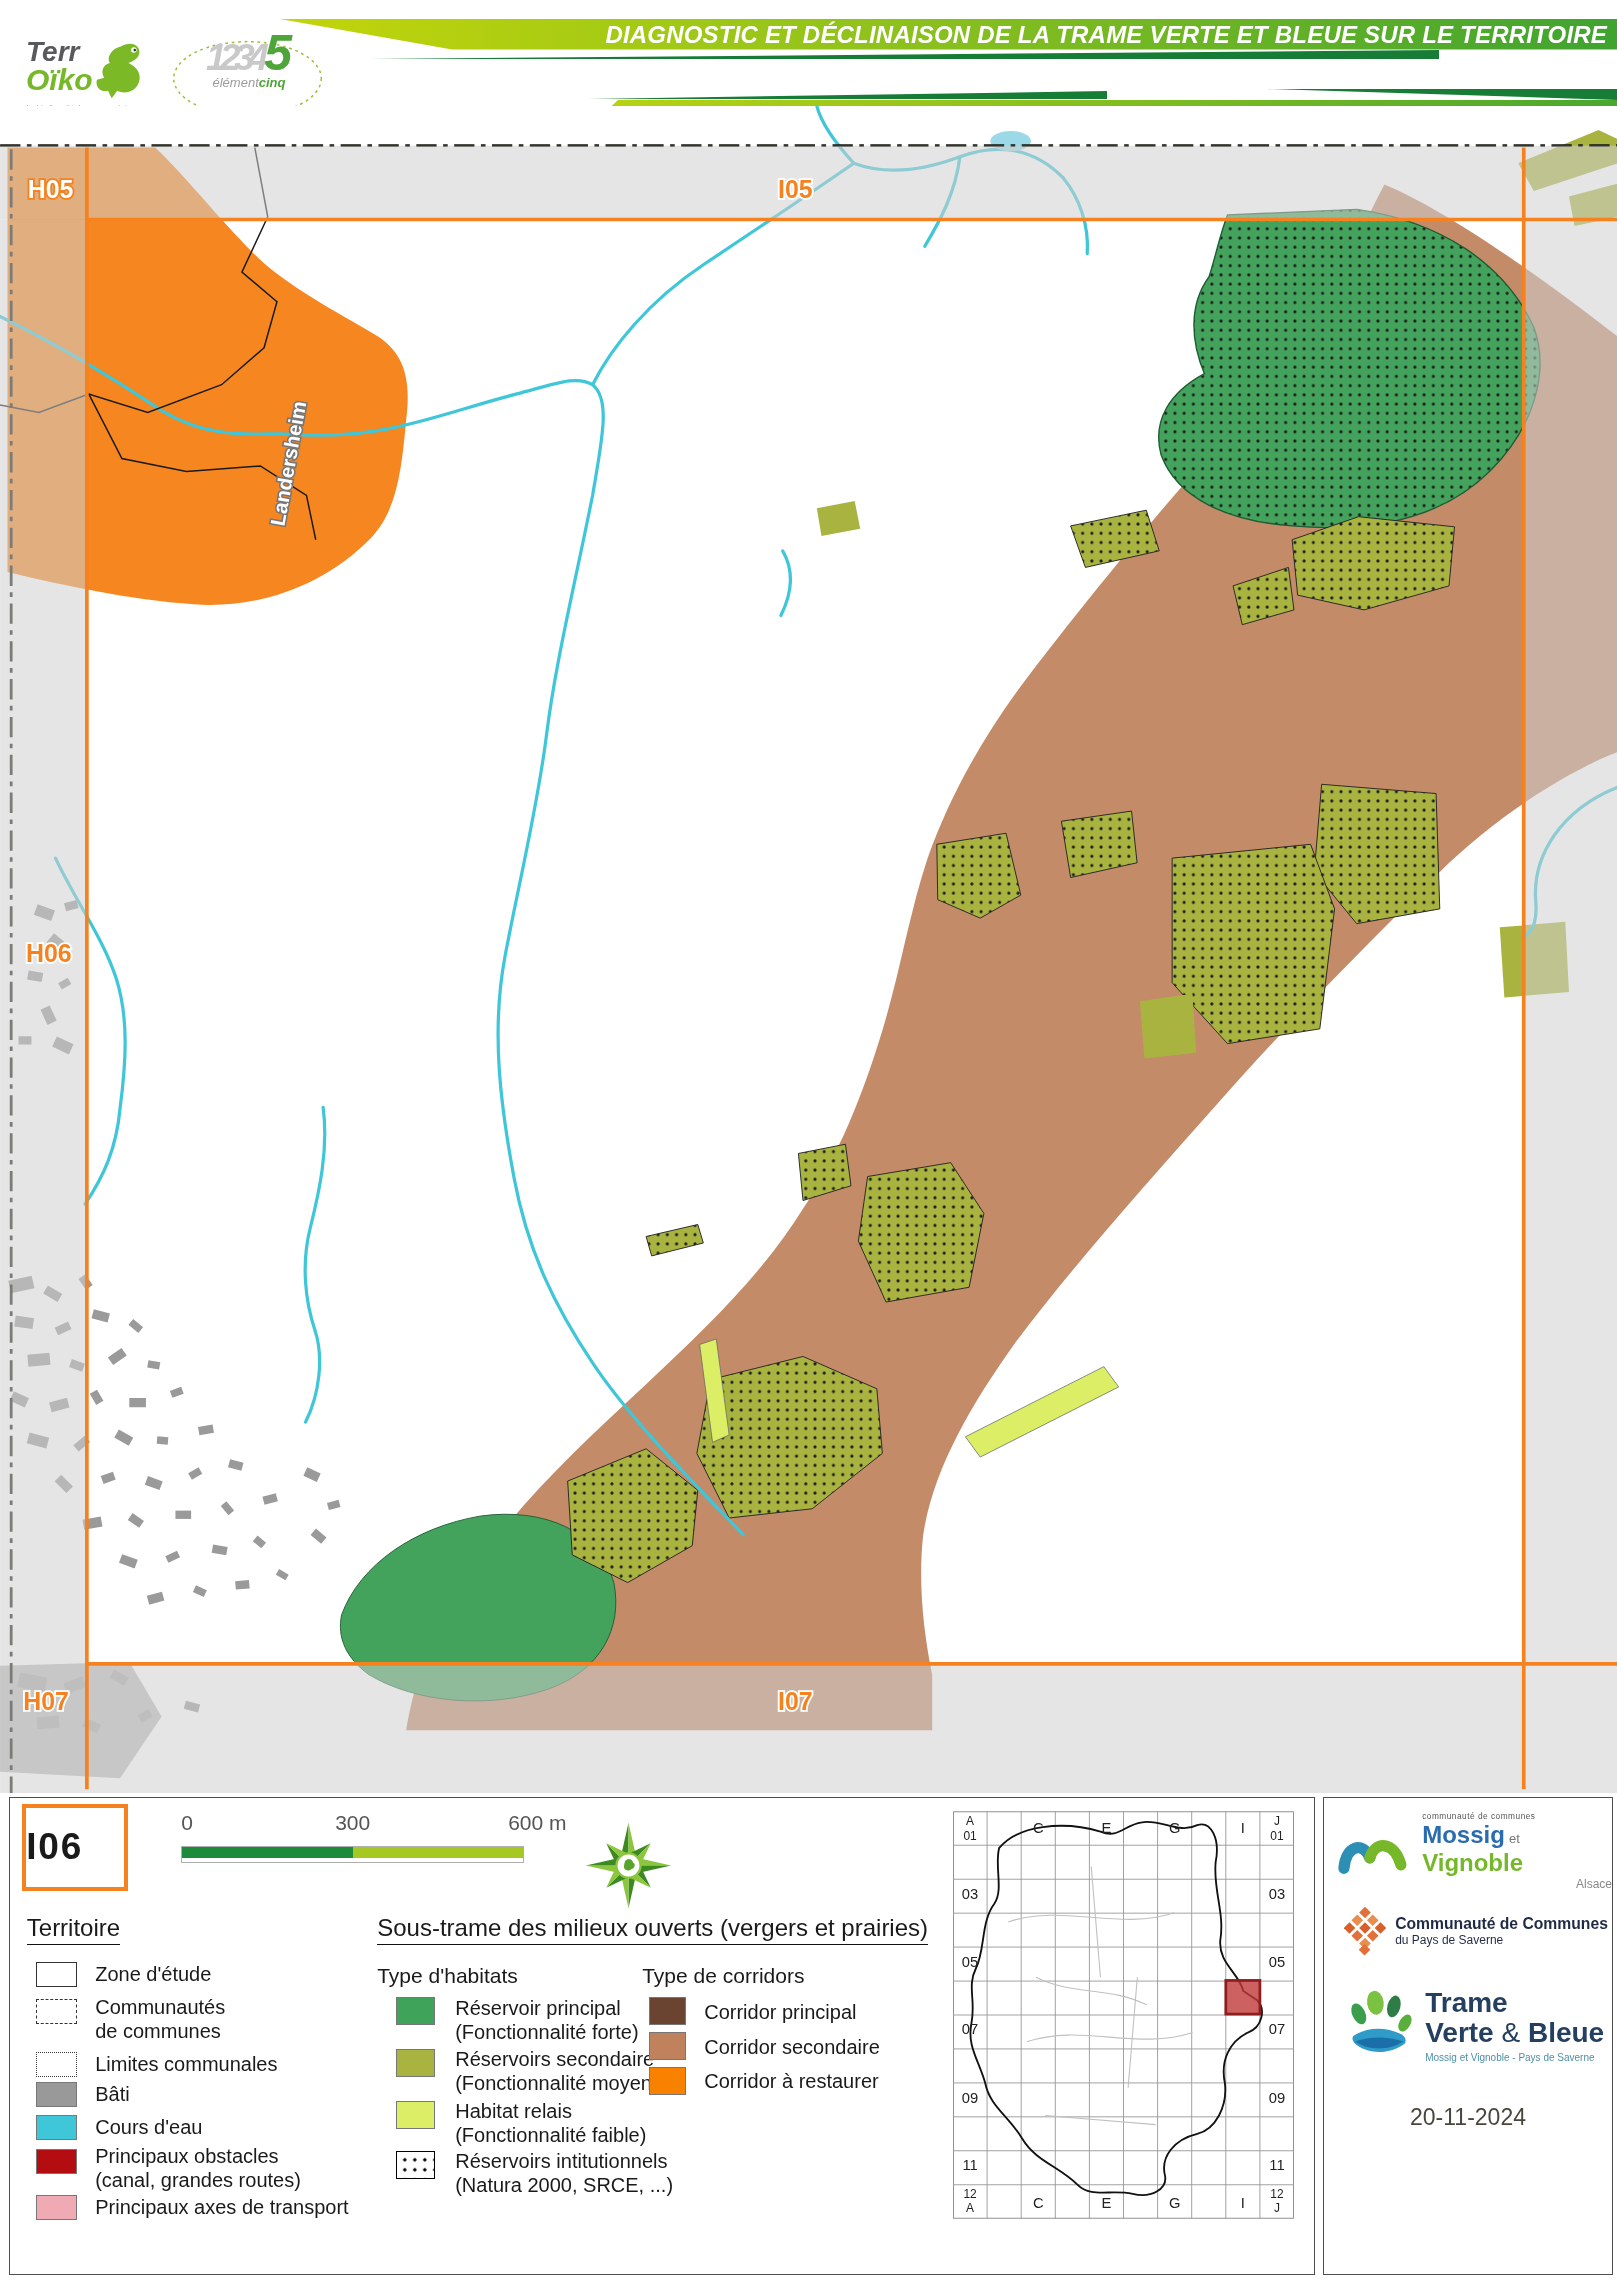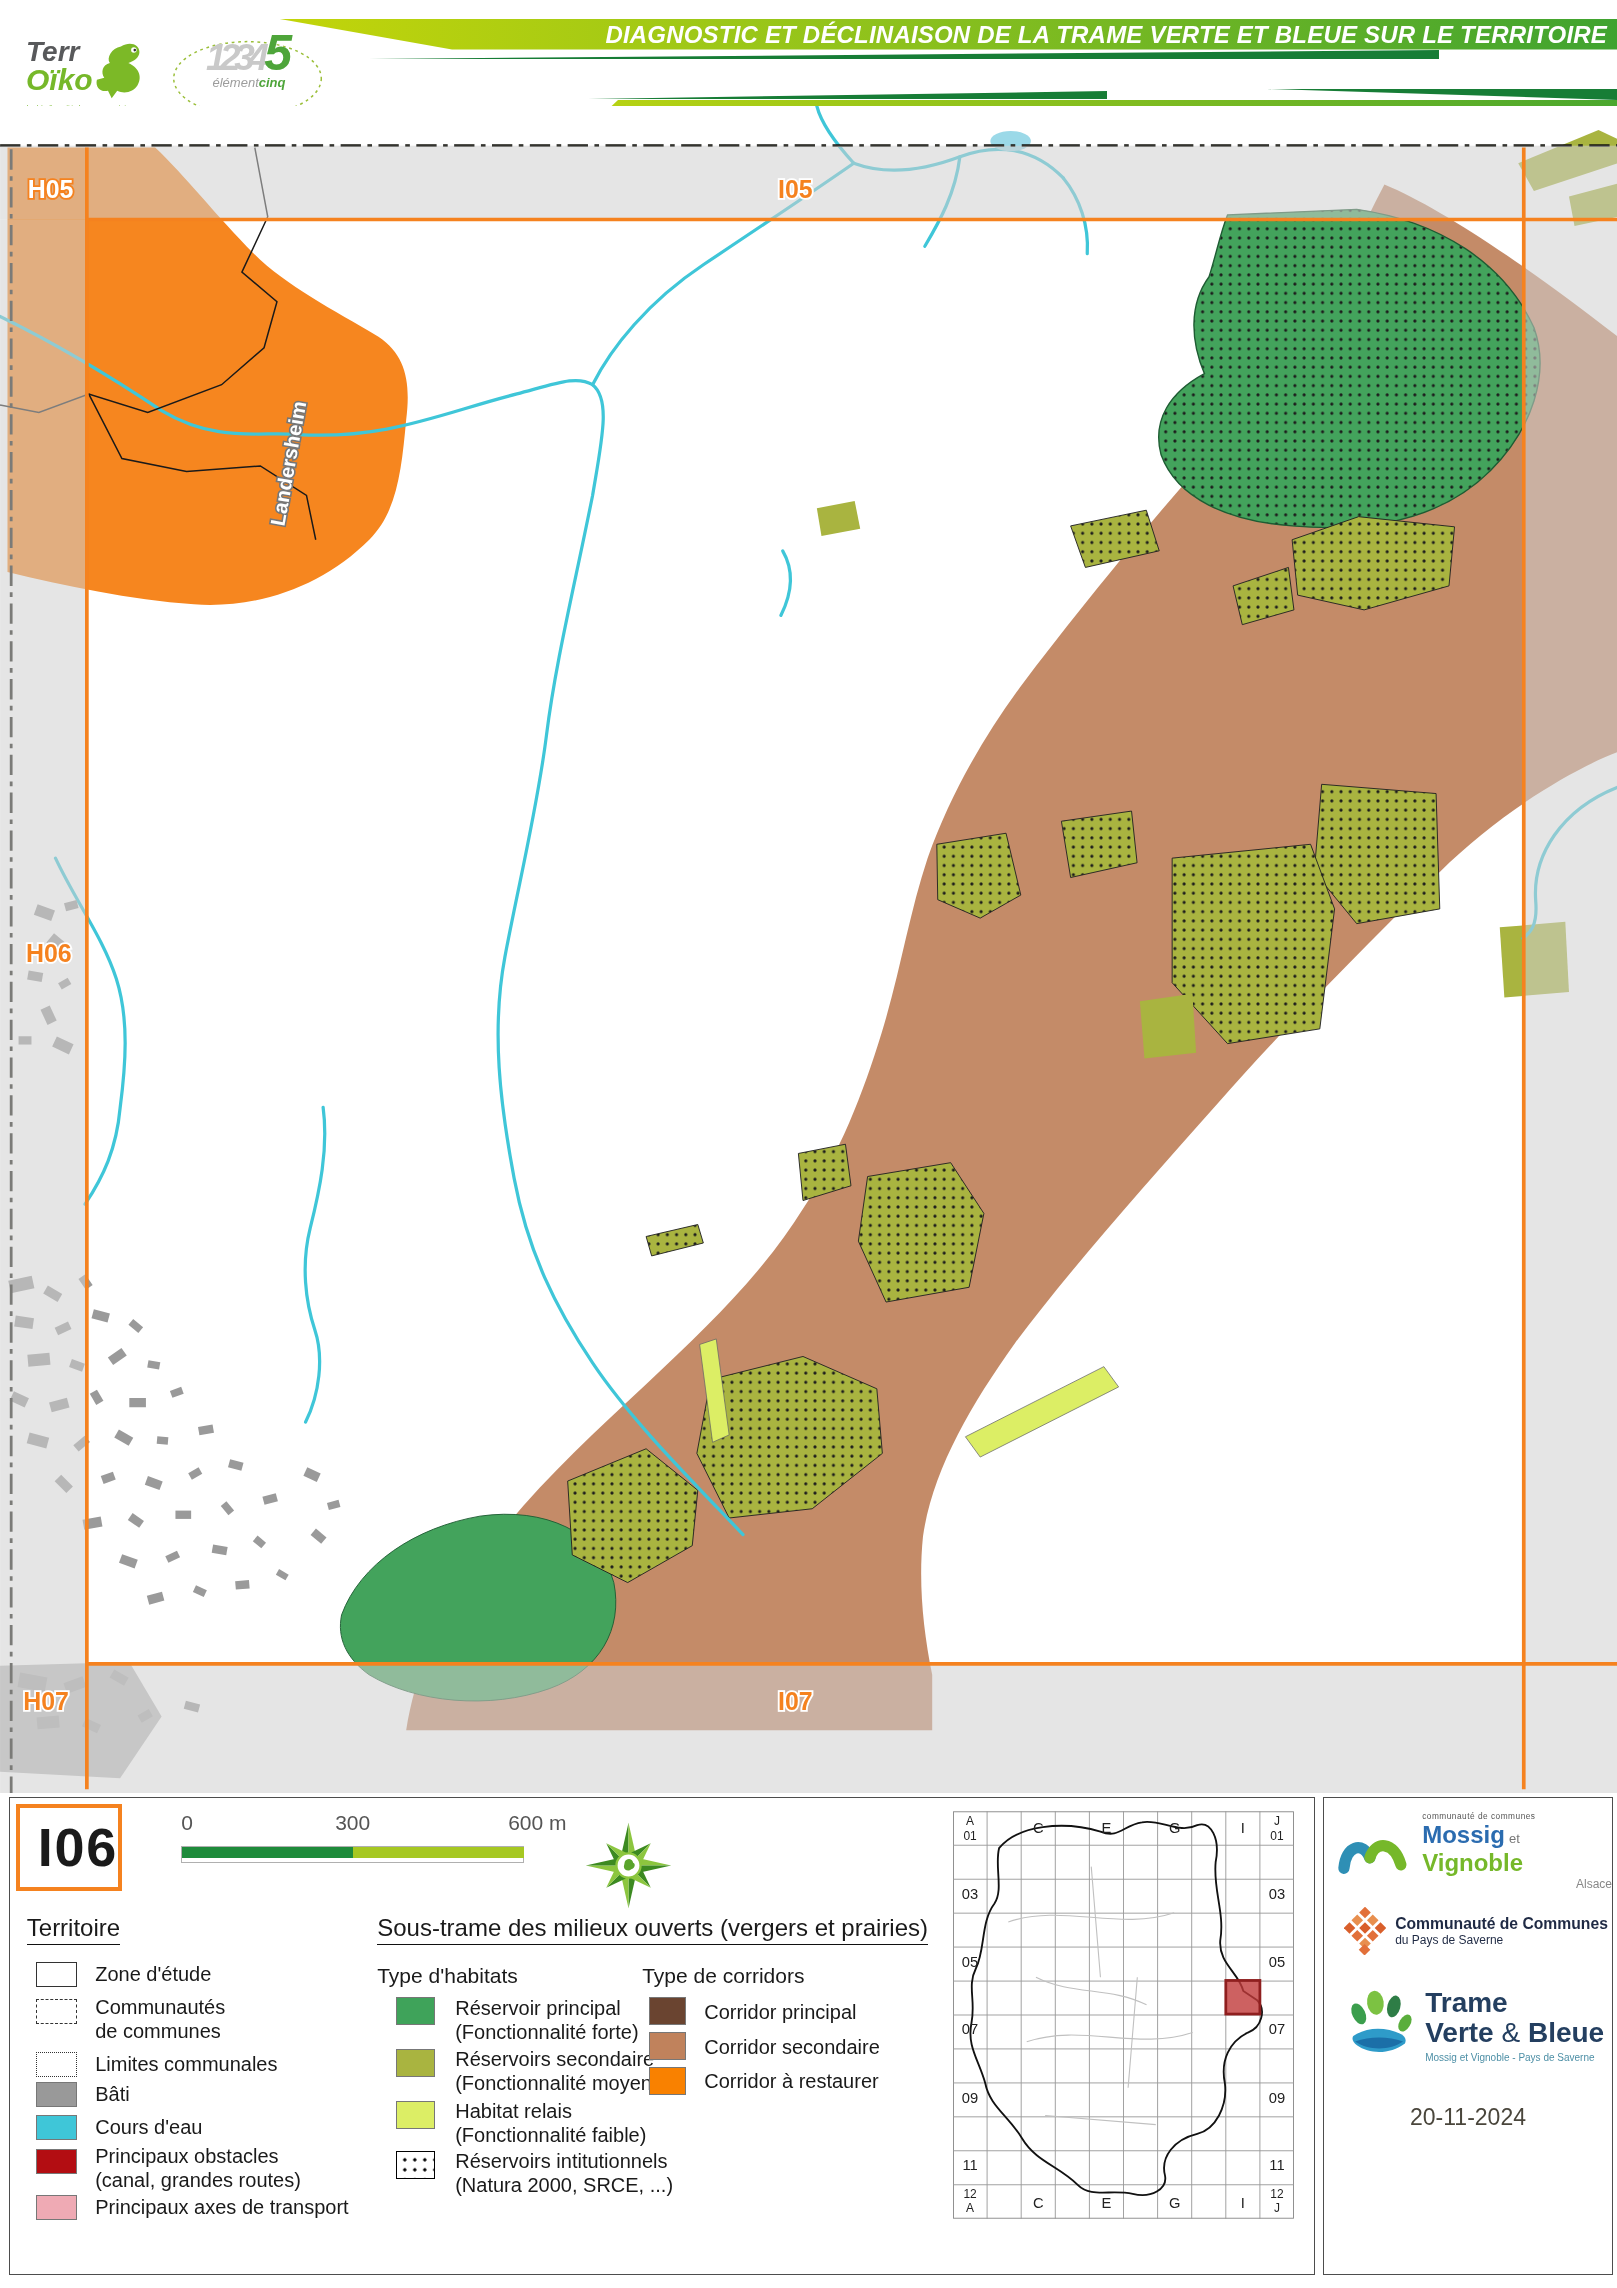--- a/index.html
+++ b/index.html
@@ -31,22 +31,22 @@
   .e5-nums{font-size:37px;color:#c9c9c9;font-weight:bold;letter-spacing:-6.5px;}
   .e5-five{font-size:50px;color:#4ea53a;font-weight:bold;margin-left:1.8px;}
   .e5-word{font-size:13px;margin-top:-7.4px;}
   .e5-w1{color:#9d9d9d;}
   .e5-w2{color:#4ea53a;font-weight:bold;}
 
   
   .panel{position:absolute;background:#fff;border:1.8px solid #4d4d4d;}
   #legend-left{left:9.2px;top:1797px;width:1304px;height:476px;}
   #legend-right{left:1323px;top:1797px;width:288px;height:476px;}
-  .sheetbox{position:absolute;left:6px;top:5.5px;width:98px;height:79px;border:4.6px solid #f5821f;
-            display:flex;align-items:center;justify-content:flex-end;font-size:54px;font-weight:bold;
+  .sheetbox{position:absolute;left:12px;top:5.5px;width:98px;height:79px;border:4.6px solid #f5821f;
+            display:flex;align-items:center;justify-content:flex-start;font-size:37px;font-weight:bold;
             letter-spacing:1.8px;}
   .heading{font-size:24px;font-weight:normal;border-bottom:1.8px solid #111;padding-bottom:1.8px;
            display:inline-block;}
   .subhead{font-size:21px;}
   .lg-label{font-size:20px;line-height:24px;}
   .swatch{position:absolute;width:41px;height:25px;box-sizing:border-box;}
   .sw-solid{border:0.9px solid #777;}
   .sw-outline{background:#fff;border:1.8px solid #333;}
   .sw-dash{background:#fff;border:1.8px dashed #333;}
   .sw-dot{background:#fff;border:1.8px dotted #333;}

